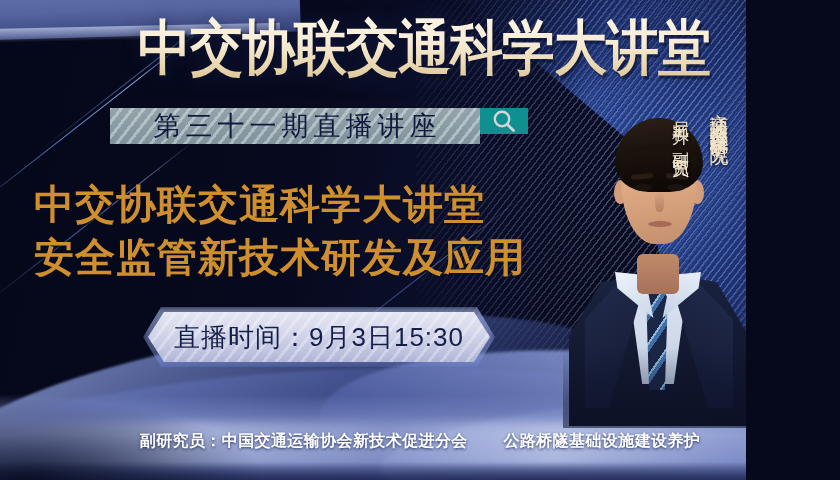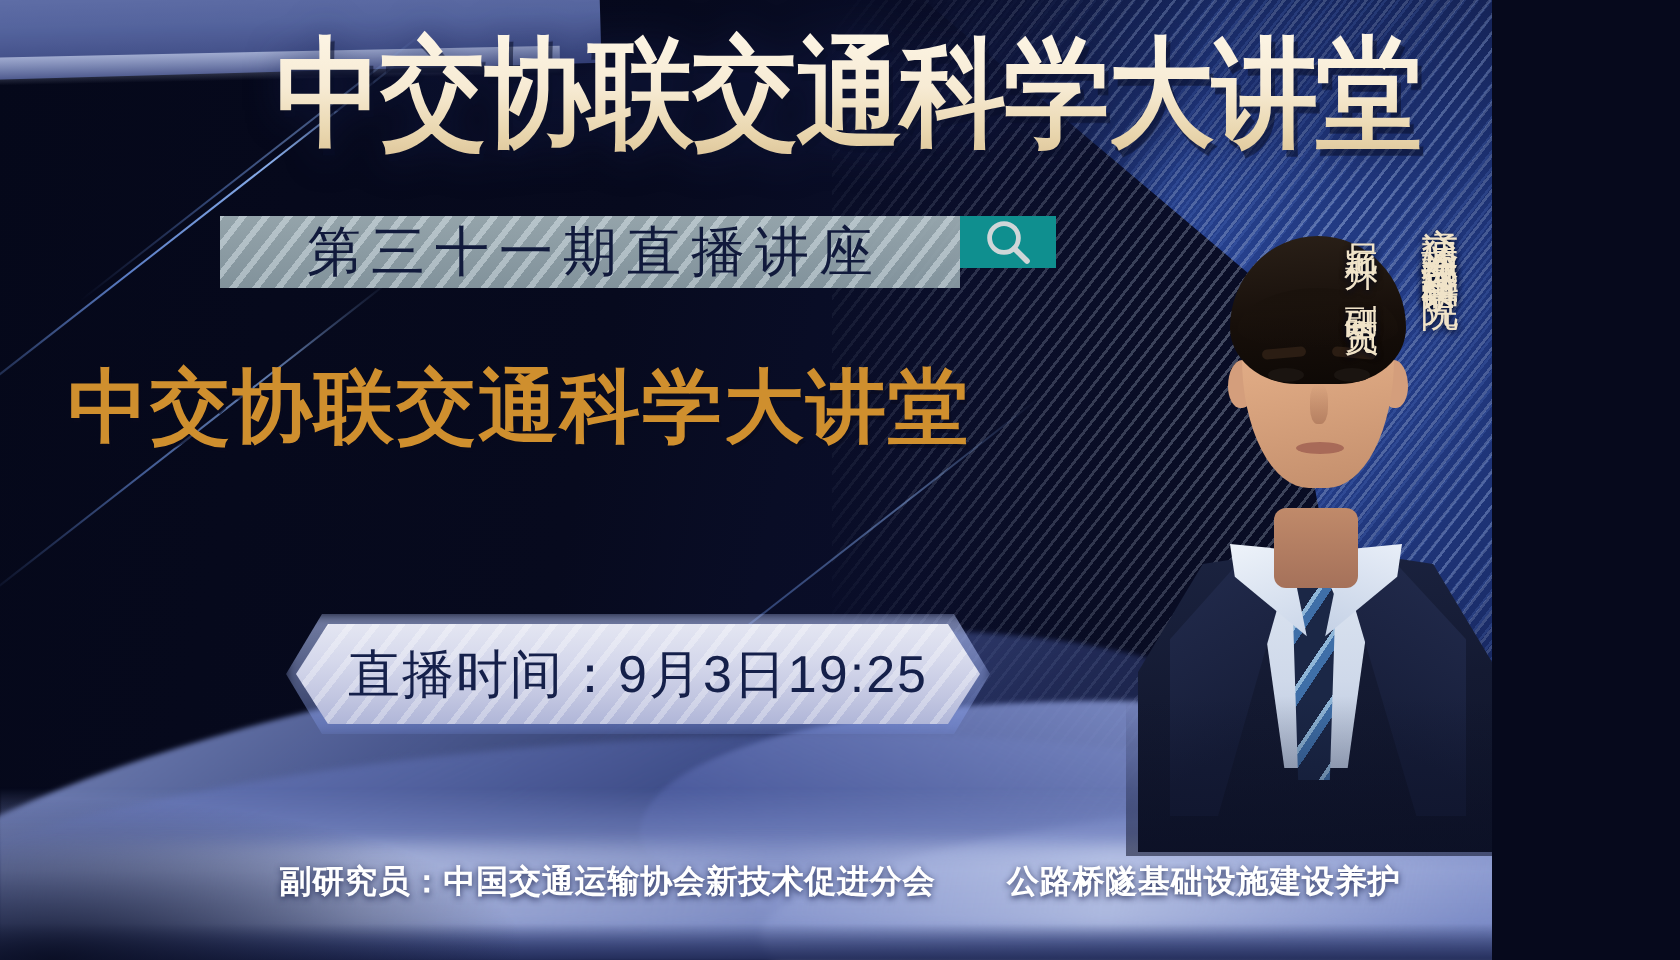--- a/index.html
+++ b/index.html
@@ -380,25 +380,26 @@
     <div class="sub-bar-icon">
       <svg width="26" height="26" viewBox="0 0 26 26" aria-hidden="true">
         <circle cx="11" cy="11" r="7.2" fill="none" stroke="#cfd6d8" stroke-width="2.4"></circle>
         <line x1="16.2" y1="16.2" x2="22.5" y2="22.5" stroke="#cfd6d8" stroke-width="2.8" stroke-linecap="round"></line>
       </svg>
     </div>
   </div>
 
   <div class="headline">
     <span class="ln">中交协联交通科学大讲堂</span>
+    <span class="ln">安全监管新技术研发及应用</span>
   </div>
 
   <div class="time-banner-glow"></div>
   <div class="time-banner">
-    <span class="time-text">直播时间：9月3日19:25</span>
+    <span class="time-text">直播时间：9月3日15:30</span>
   </div>
 
   <div class="portrait">
     <div class="p-body"></div>
     <div class="p-shirt"></div>
     <div class="p-lapel-l"></div>
     <div class="p-lapel-r"></div>
     <div class="p-tie"></div>
     <div class="p-collar-l"></div>
     <div class="p-collar-r"></div>

